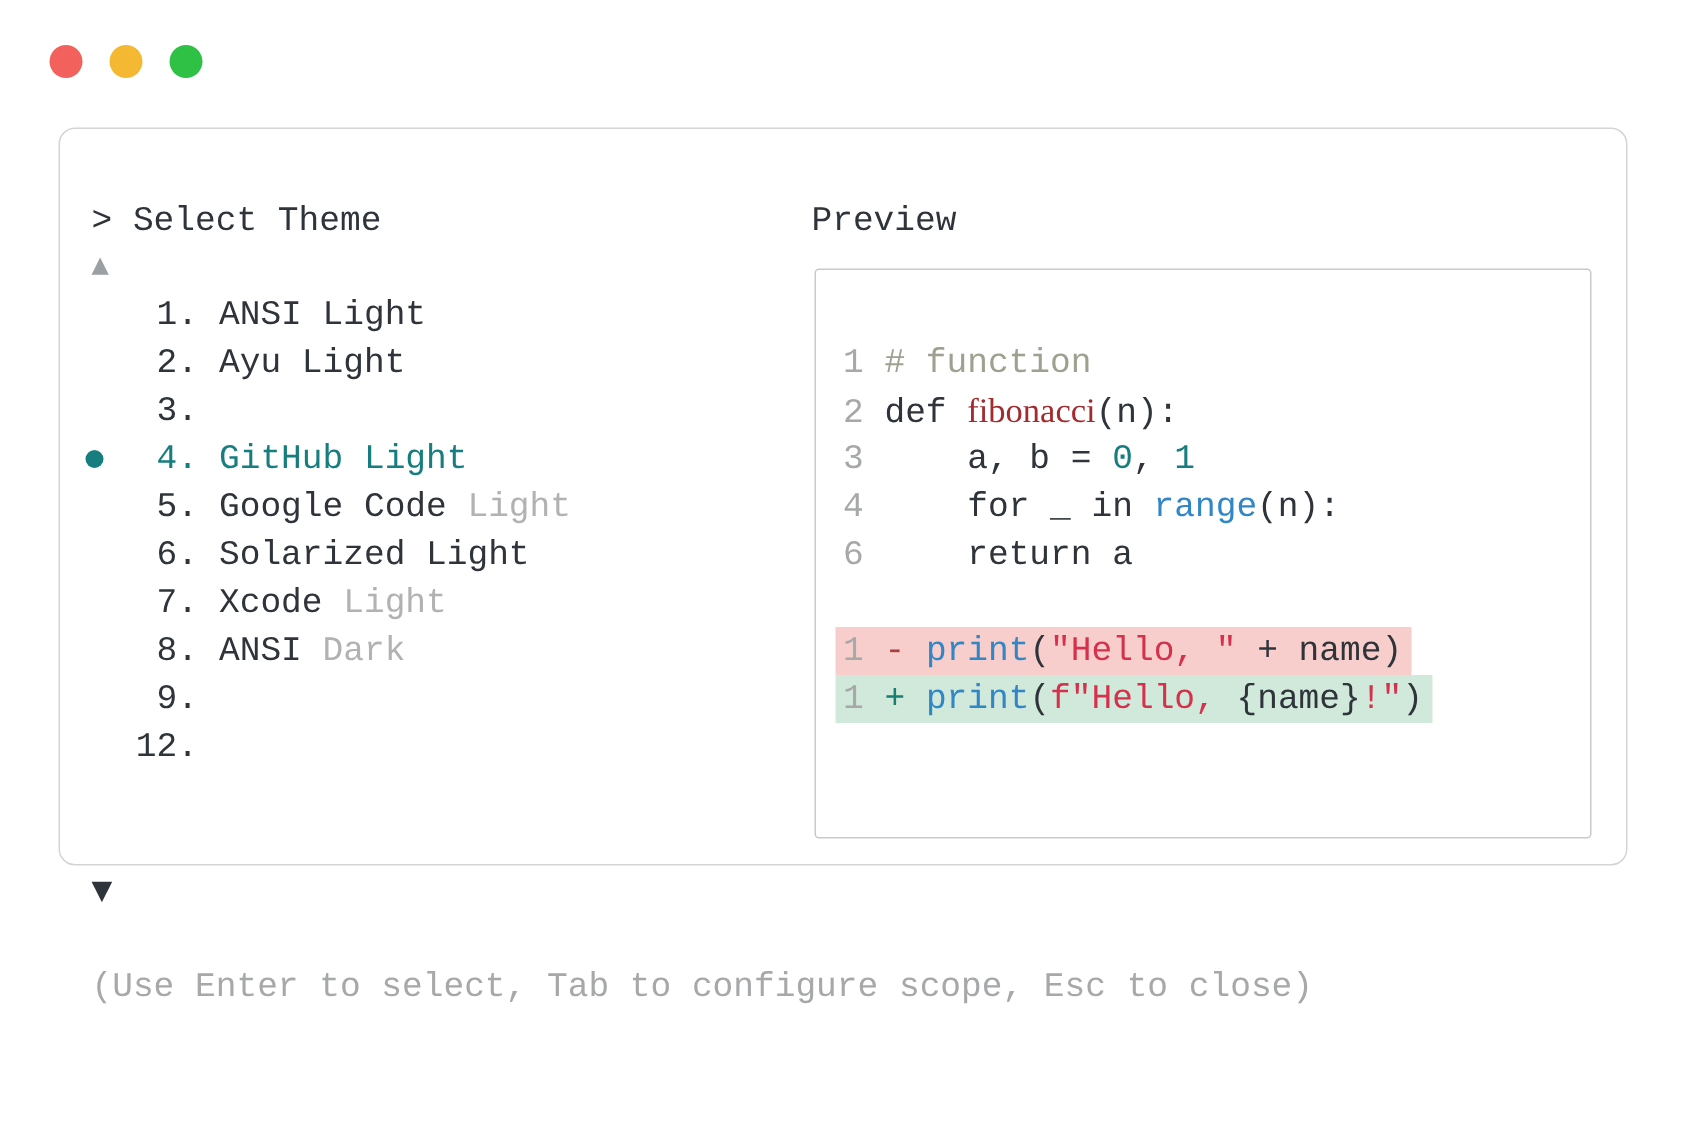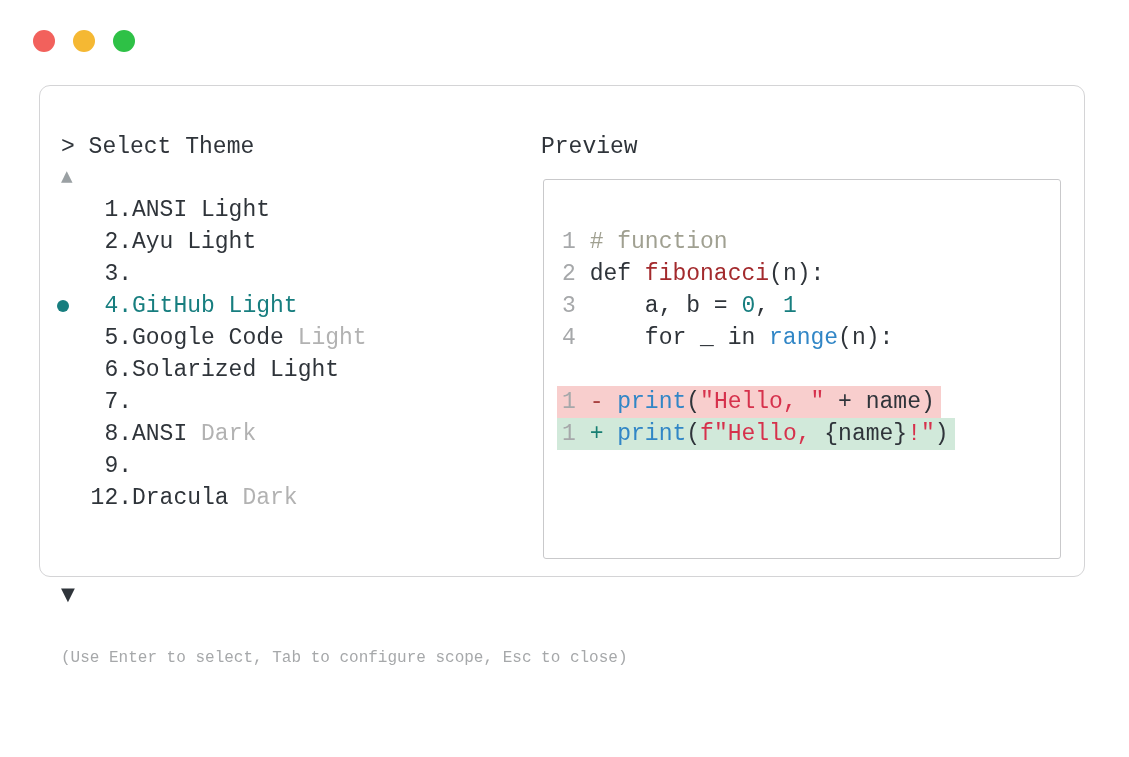--- a/index.html
+++ b/index.html
@@ -33,37 +33,37 @@
   .scroll-down{position:absolute;left:21px;top:497px;font-size:18px;line-height:22px;color:var(--text);
     font-family:"DejaVu Sans",sans-serif;cursor:default;}
 
   .list{position:absolute;left:12px;top:108px;}
   .row{display:flex;align-items:center;height:32px;font-size:23px;color:var(--text);white-space:pre;}
   .cell-bullet{width:24px;height:32px;display:flex;align-items:center;}
   .dot{width:12px;height:12px;border-radius:50%;background:var(--teal);margin-left:5px;display:none;}
   .row.selected .dot{display:block;}
   .row.selected{color:var(--teal);}
   .num{width:56px;text-align:right;}
-  .label{}
+  .label{margin-left:14px;}
   .mut{color:var(--muted);text-align:center;}
 
-  .help{position:absolute;left:21px;top:556px;font-size:16px;line-height:32px;color:var(--grey);white-space:pre;}
+  .help{position:absolute;left:21px;top:556px;font-size:23px;line-height:32px;color:var(--grey);white-space:pre;}
 
   .preview-box{
     position:absolute;left:503px;top:93px;width:518px;height:380px;
     border:1.5px solid var(--border_inner);border-radius:3px;background:#fff;overflow:hidden;
   }
   .code{padding:46px 0 0 18px;font-size:23px;}
   .line{height:32px;line-height:32px;white-space:pre;color:var(--text);}
   .line.diff-del{background:var(--diff_del_bg);width:max-content;margin-left:-5px;padding:0 6px 0 5px;}
   .line.diff-ins{background:var(--diff_ins_bg);width:max-content;margin-left:-5px;padding:0 6px 0 5px;}
   .tk-ln{color:var(--grey);}
   .tk-t{color:var(--text);}
   .tk-com{color:var(--comment);}
-  .tk-fn{color:var(--red_func);}
+  .tk-fn{color:var(--red_func);font-family:Liberation Serif, serif;}
   .tk-num{color:var(--teal);}
   .tk-bi{color:var(--blue);}
   .tk-str{color:var(--crimson);}
   .tk-del{color:var(--del);}
   .tk-ins{color:var(--ins);}
 </style>
 </head>
 <body>
 
 <div class="traffic">
@@ -77,33 +77,34 @@
   <div class="preview-label">Preview</div>
 
   <div class="scroll-up">▲</div>
   <div class="list" id="theme-list">
       <div class="row"><span class="cell-bullet"></span><span class="num">1.</span><span class="label">ANSI Light</span></div>
       <div class="row"><span class="cell-bullet"></span><span class="num">2.</span><span class="label">Ayu Light</span></div>
       <div class="row"><span class="cell-bullet"></span><span class="num">3.</span></div>
       <div class="row selected"><span class="cell-bullet"><span class="dot"></span></span><span class="num">4.</span><span class="label">GitHub Light</span></div>
       <div class="row"><span class="cell-bullet"></span><span class="num">5.</span><span class="label">Google Code<span class="mut"> Light</span></span></div>
       <div class="row"><span class="cell-bullet"></span><span class="num">6.</span><span class="label">Solarized Light</span></div>
-      <div class="row"><span class="cell-bullet"></span><span class="num">7.</span></div>
+      <div class="row"><span class="cell-bullet"></span><span class="num">7.</span><span class="label">Xcode<span class="mut"> Light</span></span></div>
       <div class="row"><span class="cell-bullet"></span><span class="num">8.</span><span class="label">ANSI<span class="mut"> Dark</span></span></div>
       <div class="row"><span class="cell-bullet"></span><span class="num">9.</span></div>
-      <div class="row"><span class="cell-bullet"></span><span class="num">12.</span><span class="label">Dracula<span class="mut"> Dark</span></span></div>
+      <div class="row"><span class="cell-bullet"></span><span class="num">12.</span></div>
     </div>
   <div class="scroll-down">▼</div>
 
   <div class="preview-box">
     <div class="code" id="code-block">
         <div class="line"><span class="tk-ln">1</span><span class="tk-t"> </span><span class="tk-com"># function</span></div>
         <div class="line"><span class="tk-ln">2</span><span class="tk-t"> </span><span class="tk-t">def </span><span class="tk-fn">fibonacci</span><span class="tk-t">(n):</span></div>
         <div class="line"><span class="tk-ln">3</span><span class="tk-t"> </span><span class="tk-t">    a, b = </span><span class="tk-num">0</span><span class="tk-t">, </span><span class="tk-num">1</span></div>
         <div class="line"><span class="tk-ln">4</span><span class="tk-t"> </span><span class="tk-t">    for _ in </span><span class="tk-bi">range</span><span class="tk-t">(n):</span></div>
+        <div class="line"><span class="tk-ln">6</span><span class="tk-t"> </span><span class="tk-t">    return a</span></div>
         <div class="line">&nbsp;</div>
         <div class="line diff-del"><span class="tk-ln">1</span><span class="tk-t"> </span><span class="tk-del">-</span><span class="tk-t"> </span><span class="tk-bi">print</span><span class="tk-t">(</span><span class="tk-str">"Hello, "</span><span class="tk-t"> + name)</span></div>
         <div class="line diff-ins"><span class="tk-ln">1</span><span class="tk-t"> </span><span class="tk-ins">+</span><span class="tk-t"> </span><span class="tk-bi">print</span><span class="tk-t">(</span><span class="tk-str">f"Hello, </span><span class="tk-t">{name}</span><span class="tk-str">!"</span><span class="tk-t">)</span></div>
       </div>
   </div>
 
   <div class="help">(Use Enter to select, Tab to configure scope, Esc to close)</div>
 </div>
 
 </body></html>

